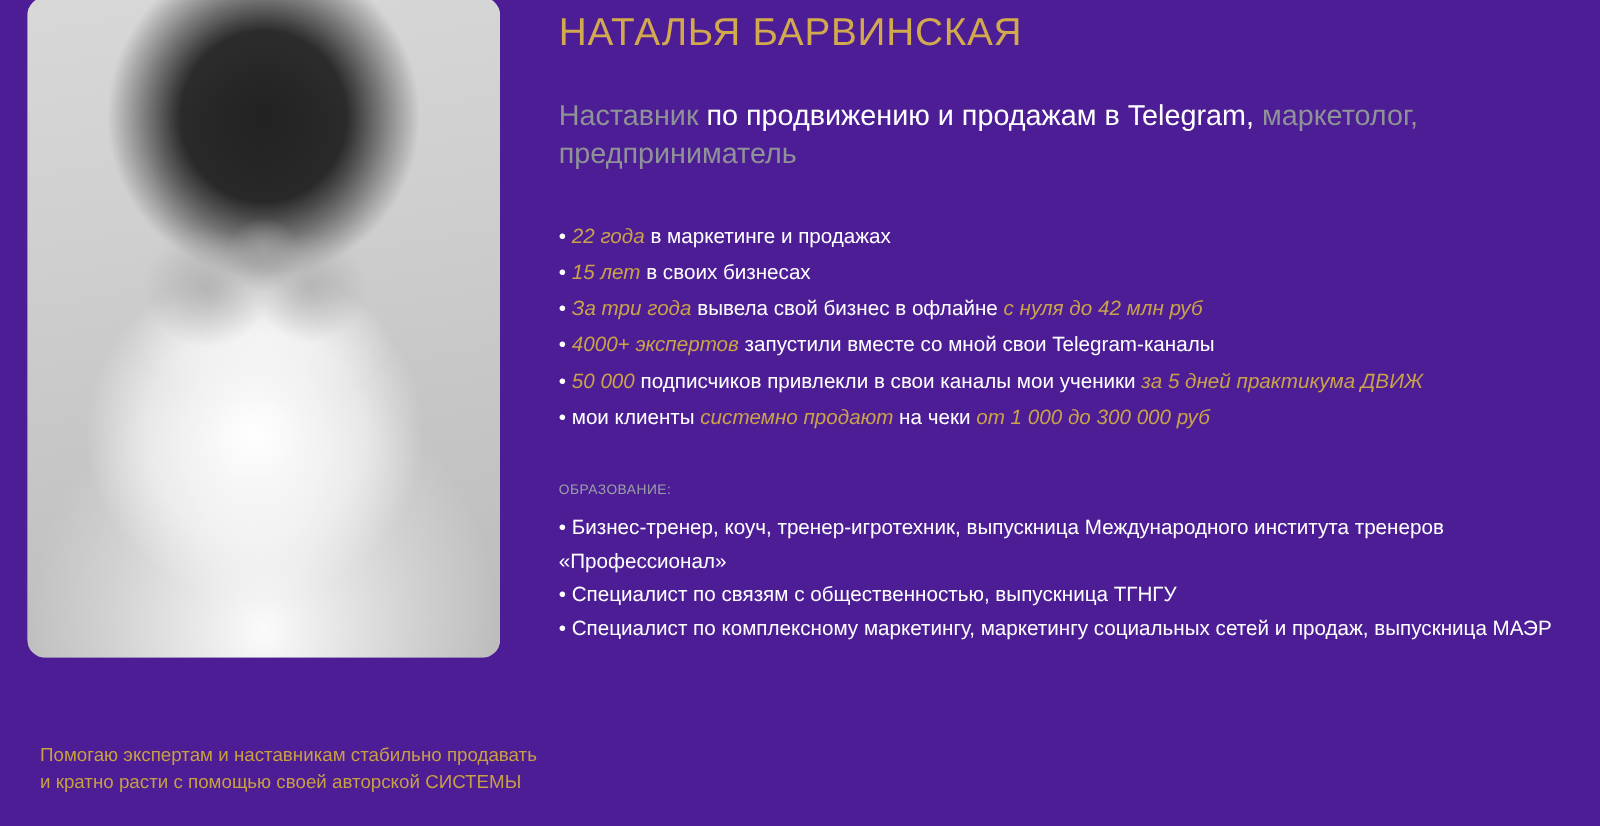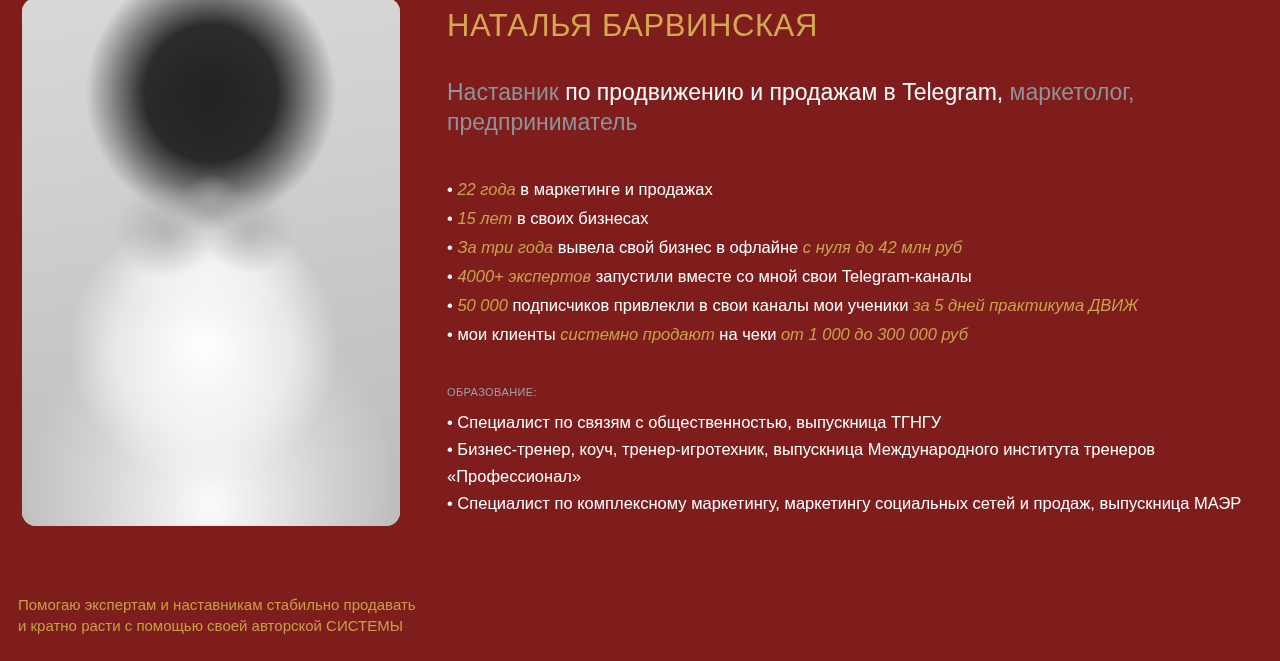--- a/index.html
+++ b/index.html
@@ -7,21 +7,21 @@
     width: 1280px;
     height: 661px;
     background: #0d0d0f;
     font-family: "Liberation Sans", sans-serif;
     overflow: hidden;
   }
   .page {
     position: relative;
     width: 1280px;
     height: 661px;
-    background: #7f1d1d;
+    background: #4c1d95;
   }
   
   .photo-frame {
     position: absolute;
     left: 22px;
     top: -2px;
     width: 378px;
     height: 528px;
     border-radius: 14px;
     overflow: hidden;
@@ -87,21 +87,21 @@
   }
   .edu-list {
     margin-top: 4px;
     font-size: 16.5px;
     line-height: 27px;
     color: #ffffff;
   }
   .edu-list .item { margin-top: 0px; }
   .footnote {
     position: absolute;
-    left: 18px;
+    left: 32px;
     top: 594px;
     width: 400px;
     color: #c79f44;
     font-size: 15px;
     line-height: 21px;
   }
 </style>
 </head>
 <body>
 
@@ -123,22 +123,22 @@
         <div class="row"><span>• </span><span class="gold">22 года</span><span> в маркетинге и продажах</span></div>
         <div class="row"><span>• </span><span class="gold">15 лет</span><span> в своих бизнесах</span></div>
         <div class="row"><span>• </span><span class="gold">За три года</span><span> вывела свой бизнес в офлайне </span><span class="gold">с нуля до 42 млн руб</span></div>
         <div class="row"><span>• </span><span class="gold">4000+ экспертов</span><span> запустили вместе со мной свои Telegram-каналы</span></div>
         <div class="row"><span>• </span><span class="gold">50 000</span><span> подписчиков привлекли в свои каналы мои ученики </span><span class="gold">за 5 дней практикума ДВИЖ</span></div>
         <div class="row"><span>• </span><span>мои клиенты </span><span class="gold">системно продают</span><span> на чеки </span><span class="gold">от 1 000 до 300 000 руб</span></div>
       </div>
 
     <div class="edu-title">ОБРАЗОВАНИЕ:</div>
     <div class="edu-list" id="edu">
+        <div class="item">• Бизнес-тренер, коуч, тренер-игротехник, выпускница Международного института тренеров «Профессионал»</div>
         <div class="item">• Специалист по связям с общественностью, выпускница ТГНГУ</div>
-        <div class="item">• Бизнес-тренер, коуч, тренер-игротехник, выпускница Международного института тренеров «Профессионал»</div>
         <div class="item">• Специалист по комплексному маркетингу, маркетингу социальных сетей и продаж, выпускница МАЭР</div>
       </div>
 
   </div>
 
   <div class="footnote">Помогаю экспертам и наставникам стабильно продавать и кратно расти с помощью своей авторской СИСТЕМЫ</div>
 
 </div>
 
 </body></html>

